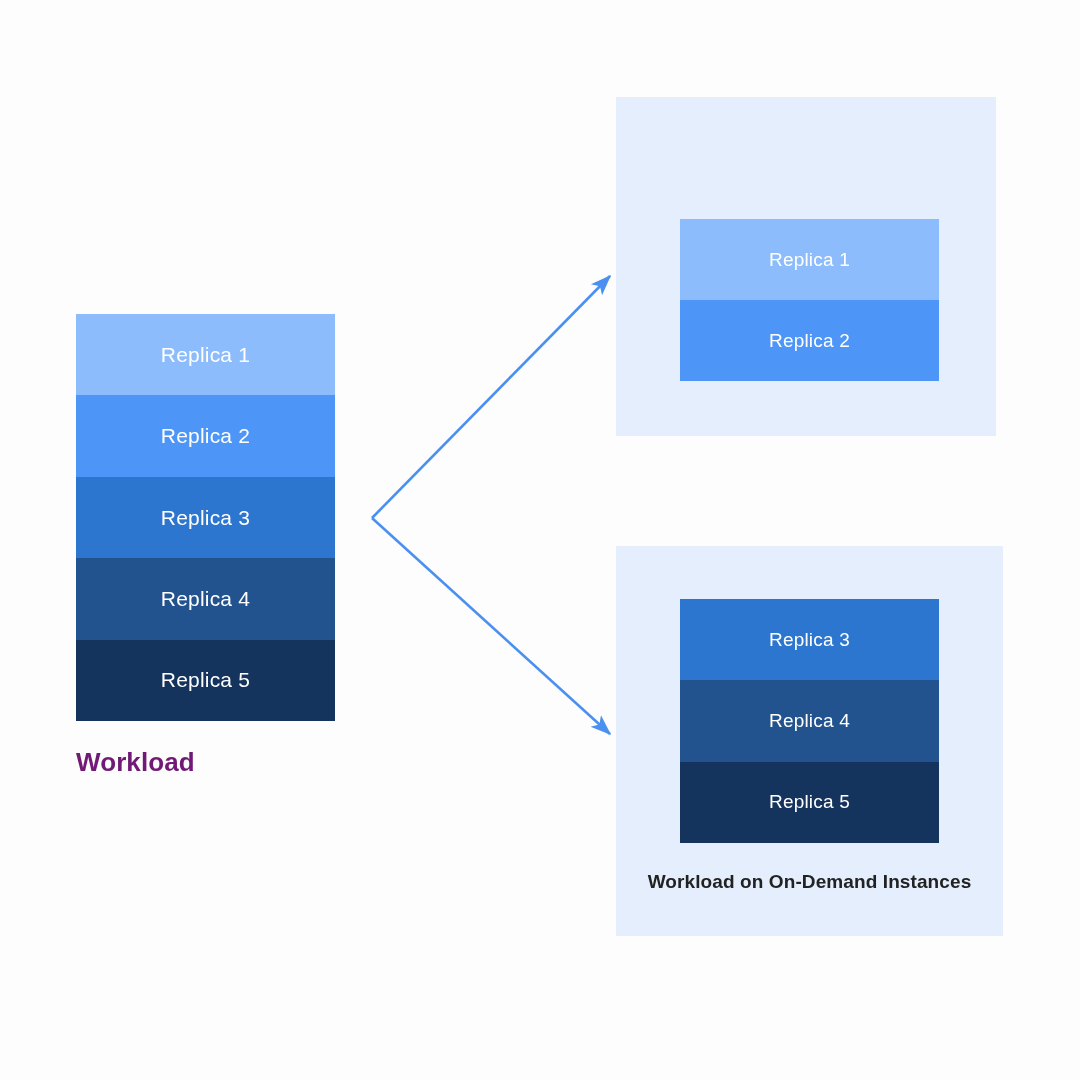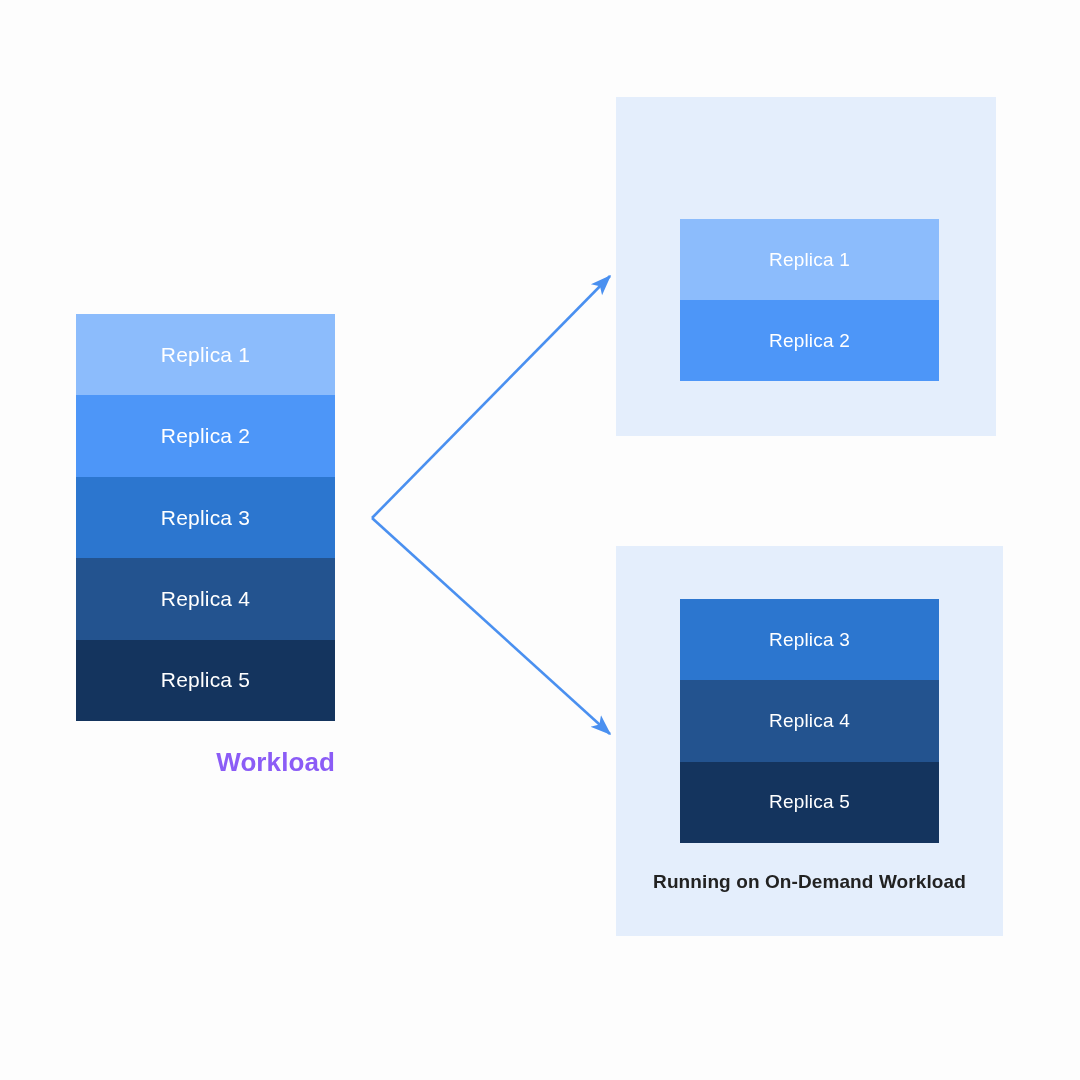--- a/index.html
+++ b/index.html
@@ -49,25 +49,25 @@
     display: flex;
     align-items: center;
     justify-content: center;
     color: #ffffff;
     font-size: 21px;
     font-weight: 400;
     letter-spacing: .2px;
   }
   #workload-caption {
     margin-top: 26px;
-    text-align: right;
+    text-align: left;
     width: 259px;
     font-size: 26px;
     font-weight: 700;
-    color: #8b5cf6;
+    color: #701a75;
     letter-spacing: .1px;
   }
 
   
   .panel {
     position: absolute;
     background: #e4eefc;
   }
   #panel-spot {
     left: 616px;
@@ -174,16 +174,16 @@
       <div class="replica-band" style="background-color: rgb(44, 118, 207);">
         <span>Replica 3</span>
       </div>
       <div class="replica-band" style="background-color: rgb(35, 83, 143);">
         <span>Replica 4</span>
       </div>
       <div class="replica-band" style="background-color: rgb(20, 52, 94);">
         <span>Replica 5</span>
       </div>
     </div>
-    <div class="panel-title">Running on On-Demand Workload</div>
+    <div class="panel-title">Workload on On-Demand Instances</div>
   </div>
 
 </div>
 
 </body></html>

